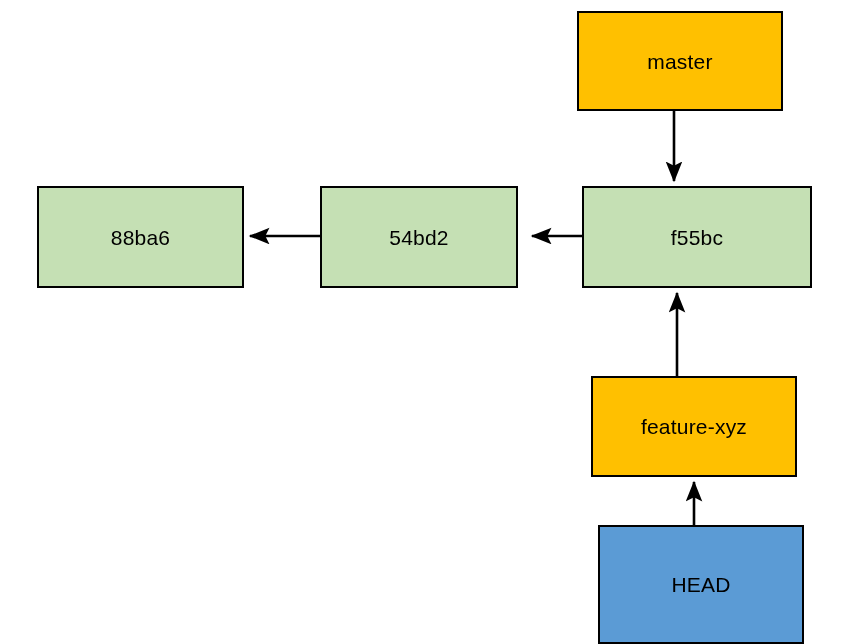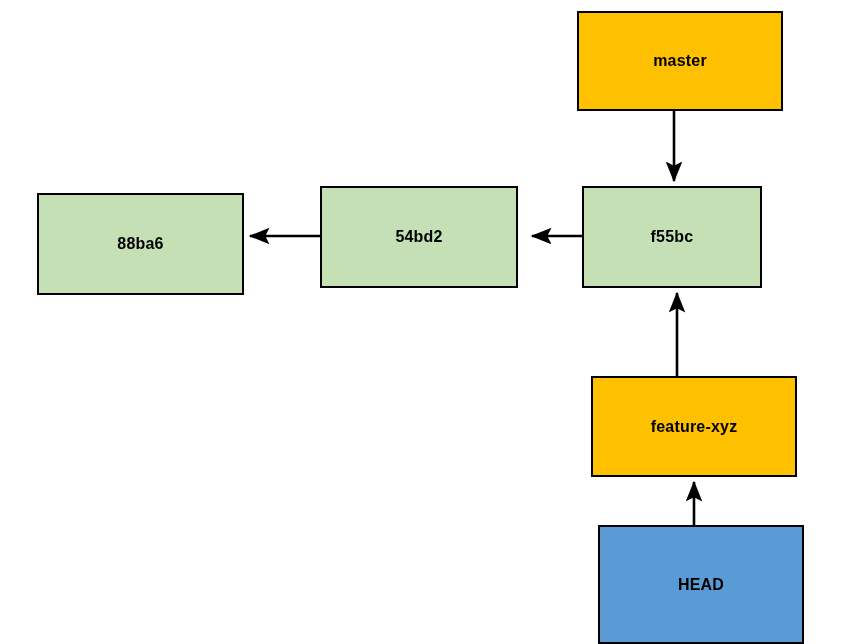--- a/index.html
+++ b/index.html
@@ -16,22 +16,22 @@
     overflow: hidden;
   }
   .node {
     position: absolute;
     box-sizing: border-box;
     border: 2px solid #000000;
     display: flex;
     align-items: center;
     justify-content: center;
     color: #000000;
-    font-weight: bold;
-    font-size: 16px;
+    font-weight: normal;
+    font-size: 21px;
     letter-spacing: 0.2px;
     user-select: none;
     text-align: right;
   }
   .node-commit { background: #c5e0b4; }
   .node-branch { background: #ffc000; }
   .node-head   { background: #5b9bd5; }
 
   .node-label {
     pointer-events: none;
@@ -67,29 +67,29 @@
 
     <line x1="677" y1="376" x2="677" y2="293" stroke="#000000" stroke-width="2.6" marker-end="url(#arrowhead)"></line>
 
     <line x1="694" y1="525" x2="694" y2="482" stroke="#000000" stroke-width="2.6" marker-end="url(#arrowhead)"></line>
   </svg>
 
   <div class="node node-branch" style="left:577px; top:11px; width:206px; height:100px;">
     <span class="node-label">master</span>
   </div>
 
-  <div class="node node-commit" style="left:37px; top:186px; width:207px; height:102px;margin-top:7px;">
+  <div class="node node-commit" style="left:37px; top:186px; width:207px; height:102px;">
     <span class="node-label">88ba6</span>
   </div>
 
   <div class="node node-commit" style="left:320px; top:186px; width:198px; height:102px;">
     <span class="node-label">54bd2</span>
   </div>
 
-  <div class="node node-commit" style="left:582px; top:186px; width:180px; height:102px;">
+  <div class="node node-commit" style="left:582px; top:186px; width:230px; height:102px;">
     <span class="node-label">f55bc</span>
   </div>
 
   <div class="node node-head" style="left:598px; top:525px; width:206px; height:119px;">
     <span class="node-label">HEAD</span>
   </div>
 
   <div class="node node-branch" style="left:591px; top:376px; width:206px; height:101px;">
     <span class="node-label">feature-xyz</span>
   </div>

